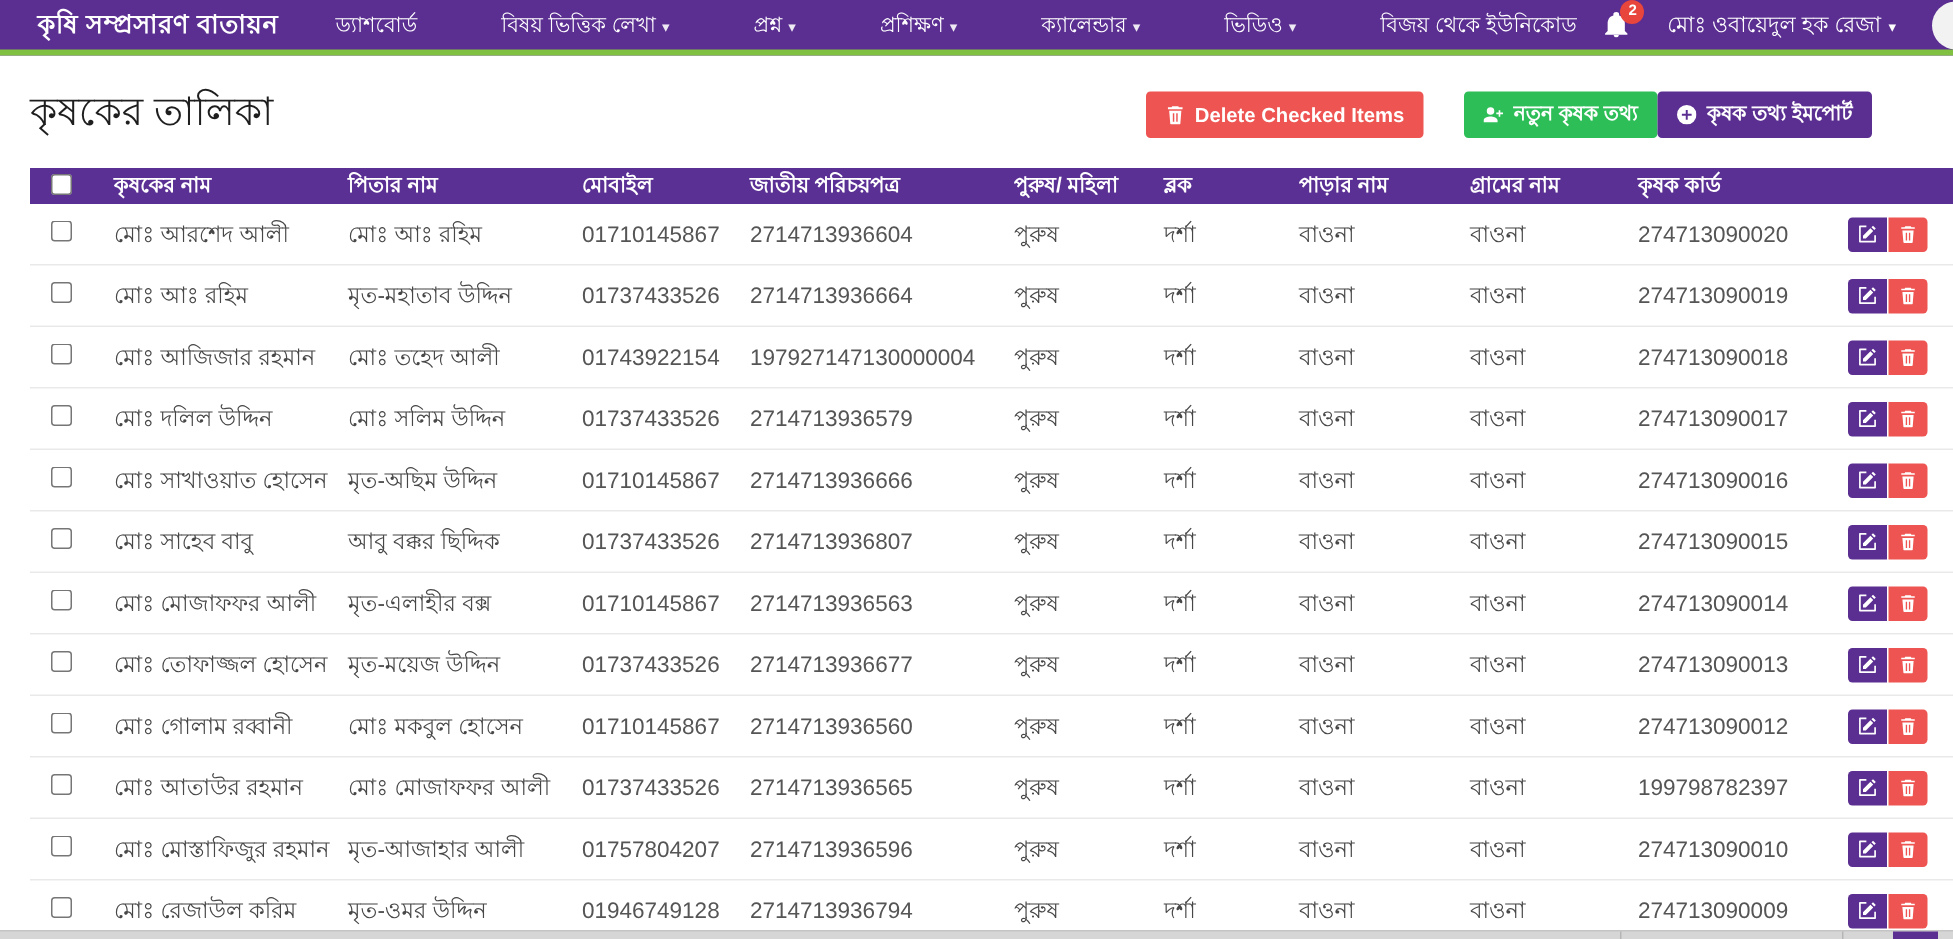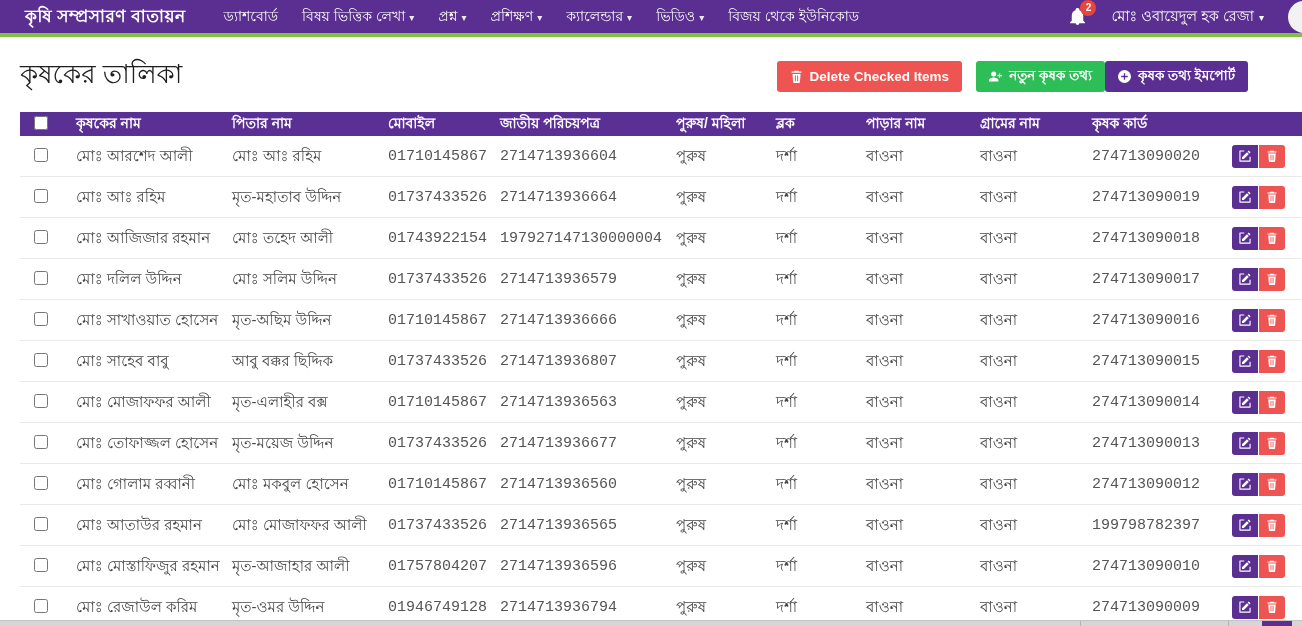--- a/index.html
+++ b/index.html
@@ -22,21 +22,21 @@
     padding-left: 25px;
     position: relative;
   }
   .brand {
     font-size: 17px;
     font-weight: bold;
     letter-spacing: .5px;
     margin-right: 38px;
     white-space: nowrap;
   }
-  .nav-items { display: flex; align-items: center; gap: 24px; font-size: 14px; justify-content: center; }
+  .nav-items { display: flex; align-items: center; gap: 56px; font-size: 14px; justify-content: center; }
   .nav-item { cursor: pointer; white-space: nowrap; }
   .nav-item .caret { font-size: 10px; margin-left: 4px; opacity: .9; }
   .nav-right { margin-left: auto; display: flex; align-items: center; gap: 24px; padding-right: 0; }
   .bell-wrap { position: relative; width: 18px; height: 18px; }
   .bell-wrap svg { width: 17px; height: 17px; fill: #fff; }
   .notif-badge {
     position: absolute; top: -8px; right: -9px;
     background: #e8453c; color: #fff;
     width: 16px; height: 16px; border-radius: 50%;
     font-size: 10px; font-weight: bold;
@@ -57,38 +57,38 @@
   }
   .page-title { font-size: 26px; font-weight: 500; color: #1e1e1e; }
   .toolbar { margin-left: auto; display: flex; align-items: center; }
   .btn {
     color: #fff; font-weight: bold; font-size: 13.5px;
     height: 31px; padding: 0 13px; border: none; border-radius: 3px;
     display: inline-flex; align-items: center; gap: 7px;
     cursor: pointer; white-space: nowrap;
   }
   .btn svg { width: 13px; height: 13px; fill: #fff; }
-  .btn-danger  { background: #ee5451; margin-right: 14px; }
+  .btn-danger  { background: #ee5451; margin-right: 27px; }
   .btn-purple  { background: #5b2e91; margin-right: 4px; }
   .btn-success { background: #2dbe57; }
 
   
   table { border-collapse: collapse; table-layout: fixed; width: 1282px; margin-left: 20px; }
   thead th {
     background: #5b3094; color: #fff;
     font-size: 14px; font-weight: bold; text-align: left;
     height: 24px; padding: 0 8px; white-space: nowrap;
   }
   tbody td {
     height: 40px; padding: 0 8px;
     border-bottom: 1px solid #e9e9e9;
     font-size: 15px; color: #474747;
     white-space: nowrap; overflow: hidden;
   }
-  td.num { color: #555; font-family: Liberation Mono, monospace; }
+  td.num { color: #555; }
   input[type="checkbox"] { width: 14px; height: 14px; margin-left: 6px; accent-color: #d9d9d9; }
   .act-cell { display: flex; align-items: center; gap: 1px; height: 40px; }
   .abtn {
     width: 26px; height: 23px; border: none; cursor: pointer;
     display: inline-flex; align-items: center; justify-content: center;
   }
   .abtn svg { width: 12px; height: 12px; fill: #fff; }
   .abtn.edit { background: #5b2e91; border-radius: 3px 0 0 3px; }
   .abtn.del  { background: #ee5451; border-radius: 0 3px 3px 0; }
 

